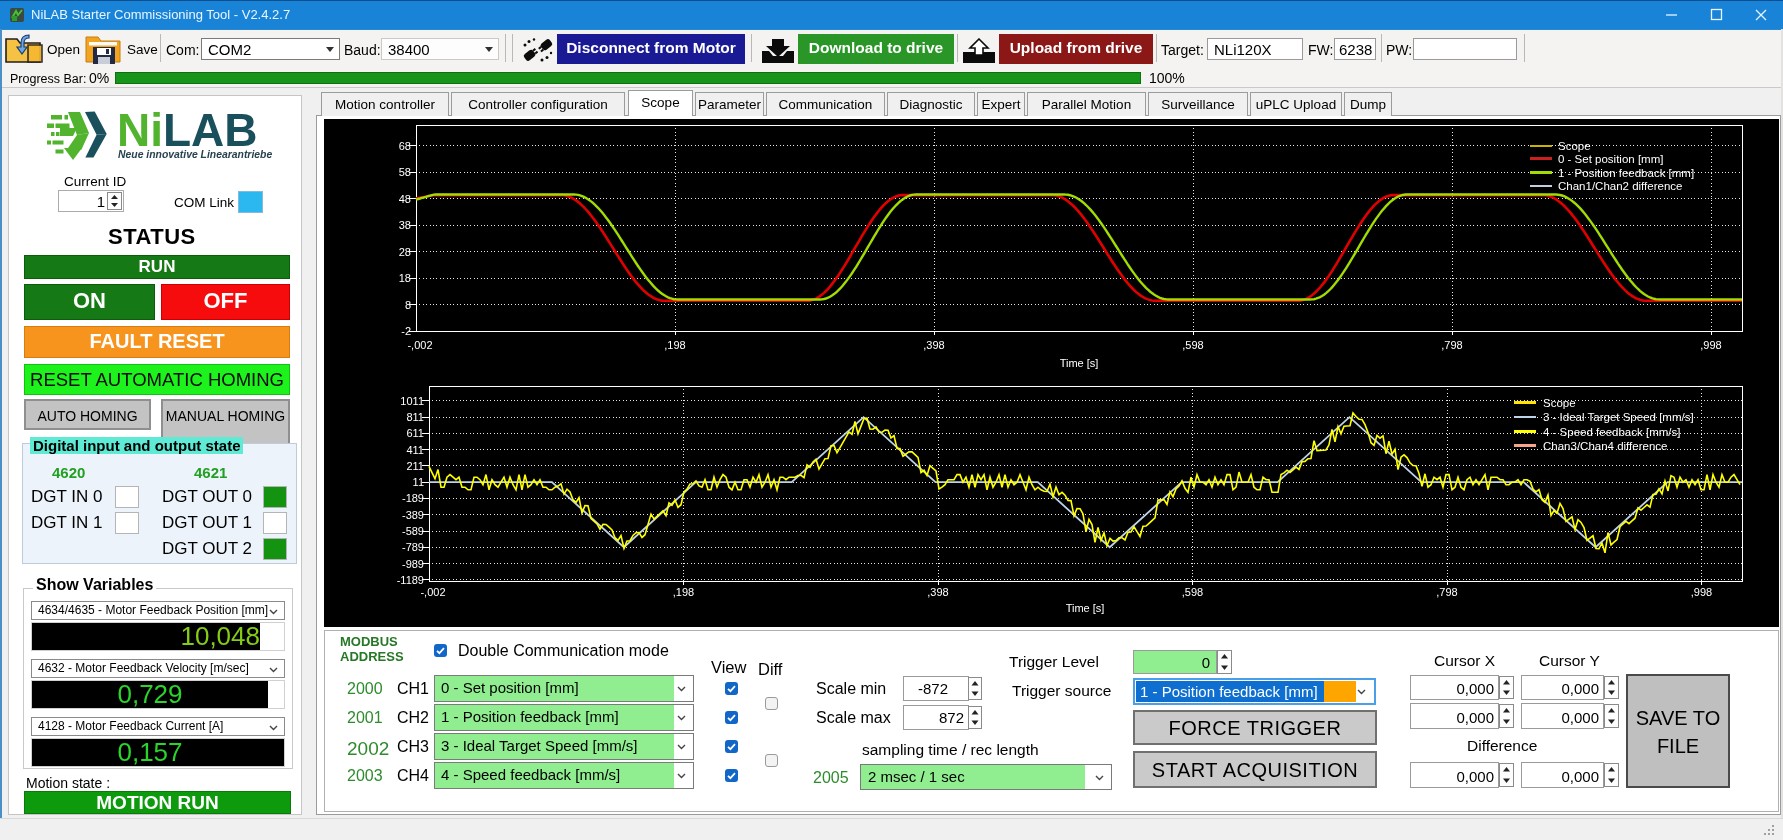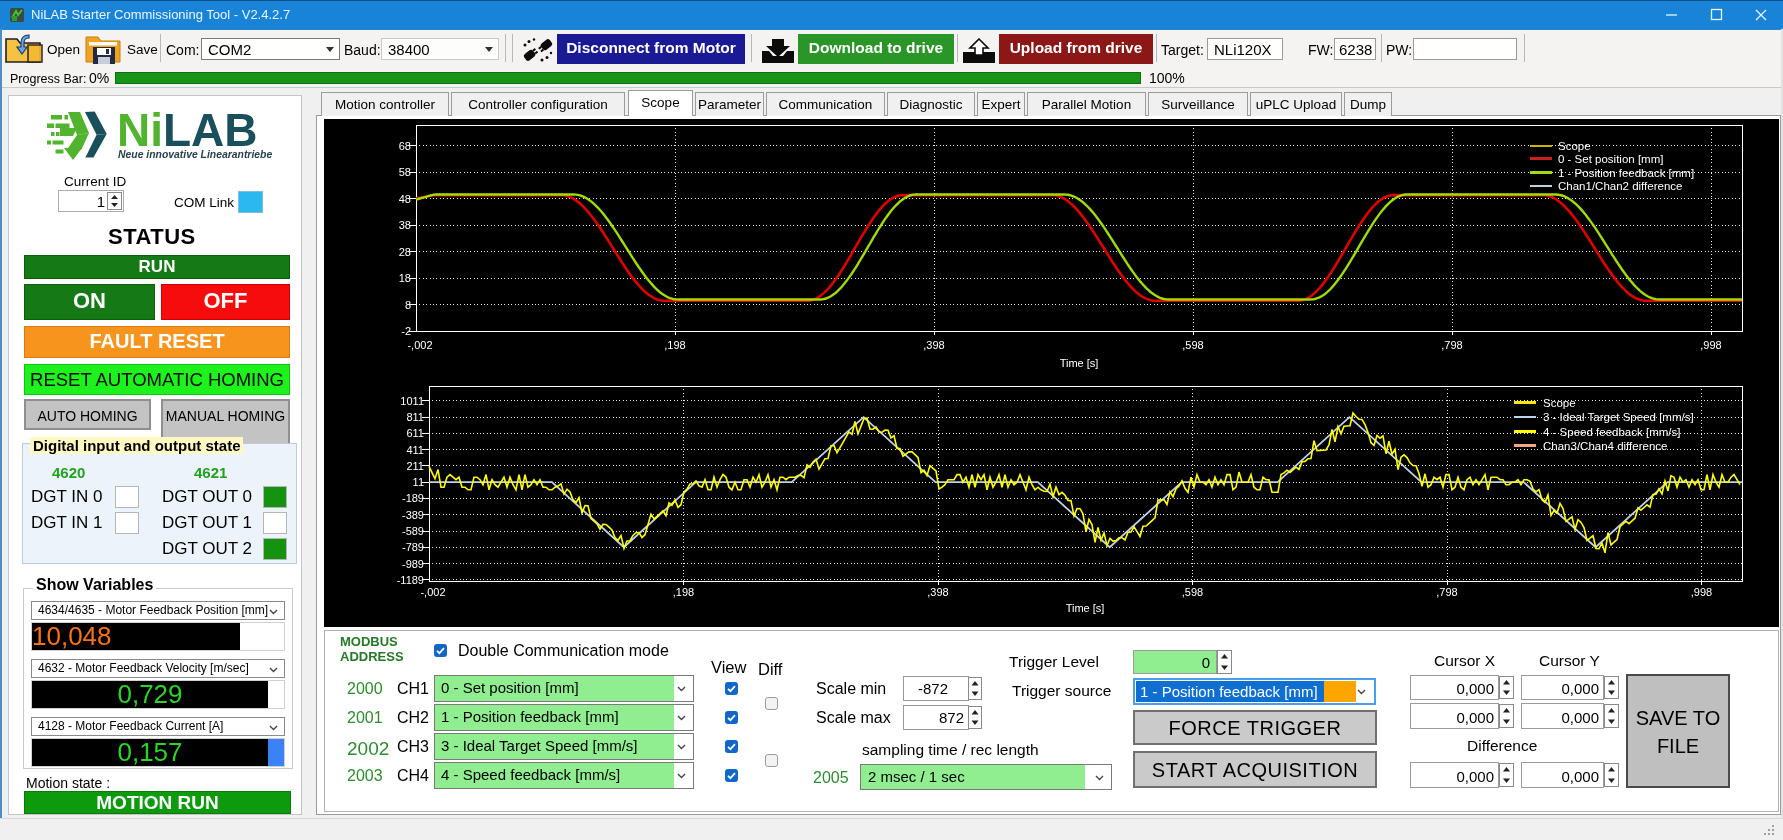--- a/index.html
+++ b/index.html
@@ -115,21 +115,21 @@
 </svg>
 <div class="tbtn" style="left:798px;width:156px;background:#2a9627;padding-top:5px">Download to drive</div>
 <div class="tsep" style="left:957px"></div>
 <svg class="abs" style="left:961px;top:38px" width="36" height="26" viewBox="0 0 36 26">
   <rect x="2" y="14" width="32" height="11" fill="#0b0b0b"></rect>
   <path d="M18,1 L27,10 L22,10 L22,17 L14,17 L14,10 L9,10 Z" fill="#fff" stroke="#0b0b0b" stroke-width="1.6"></path>
 </svg>
 <div class="tbtn" style="left:999px;width:154px;background:#8c1717;padding-top:5px">Upload from drive</div>
 <div class="tsep" style="left:1156px"></div>
 <div class="tlabel" style="left:1161px;top:42px;font-size:14px">Target:</div>
-<div class="combo" style="left:1207px;top:38px;width:76px;height:22px;border-color:#9a9a9a">
+<div class="combo" style="left:1207px;top:38px;width:96px;height:22px;border-color:#9a9a9a">
     <span class="tx">NLi120X</span>
   </div>
 <div class="tlabel" style="left:1308px;top:42px;font-size:14px">FW:</div>
 <div class="combo" style="left:1334px;top:38px;width:42px;height:22px;border-color:#9a9a9a">
     <span class="tx" style="left:4px">6238</span>
   </div>
 <div class="tsep" style="left:1381px"></div>
 <div class="tlabel" style="left:1386px;top:42px;font-size:14px">PW:</div>
 <div class="combo" style="left:1413px;top:38px;width:104px;height:22px;border-color:#9a9a9a"></div>
 <div class="tsep" style="left:1524px"></div>
@@ -179,21 +179,21 @@
 <div class="tlabel" style="left:108px;top:224px;font-size:22px;font-weight:bold;letter-spacing:0.5px">STATUS</div>
 <div class="lbtn" style="left:24px;top:255px;width:266px;height:24px;background:#157a15;color:#fff;font-size:17px;padding-top:1px;border:1px solid #0c5c0c">RUN</div>
 <div class="lbtn" style="left:24px;top:284px;width:131px;height:36px;background:#157a15;color:#fff;font-size:22px;padding-top:3px;border:1px solid #0c5c0c">ON</div>
 <div class="lbtn" style="left:161px;top:284px;width:129px;height:36px;background:#f60c0c;color:#fff;font-size:22px;padding-top:3px;border:1px solid #c00">OFF</div>
 <div class="lbtn" style="left:24px;top:326px;width:266px;height:32px;background:#f7941e;color:#fff;font-size:20px;padding-top:3px;border:1px solid #d97c10">FAULT RESET</div>
 <div class="lbtn" style="left:24px;top:364px;width:266px;height:31px;background:#1df21d;color:#0a0a0a;font-size:18.5px;font-weight:normal;padding-top:4px;border:1px solid #12c212">RESET AUTOMATIC HOMING</div>
 <div class="lbtn" style="left:24px;top:399px;width:127px;height:31px;background:#c3c3c3;color:#000;font-size:14px;font-weight:normal;padding-top:7px;border:2px solid #8f8f8f">AUTO HOMING</div>
 <div class="lbtn" style="left:161px;top:399px;width:129px;height:47px;background:#c3c3c3;color:#000;font-size:14px;font-weight:normal;padding-top:7px;border:2px solid #8f8f8f">MANUAL HOMING</div>
 
 <div class="abs" style="left:22px;top:443px;width:275px;height:121px;background:#ecf3fa;border:1px solid #bdccd8"></div>
-<div class="tlabel" style="left:30px;top:437px;font-size:15px;font-weight:bold;background:#fef9c3;padding:0 3px">Digital input and output state</div>
+<div class="tlabel" style="left:30px;top:437px;font-size:15px;font-weight:bold;background:#5eead4;padding:0 3px">Digital input and output state</div>
 <div class="tlabel" style="left:52px;top:464px;font-size:15px;font-weight:bold;color:#22a022">4620</div>
 <div class="tlabel" style="left:194px;top:464px;font-size:15px;font-weight:bold;color:#22a022">4621</div>
 <div class="tlabel" style="left:31px;top:487px;font-size:17px">DGT IN 0</div>
 <div class="abs" style="left:115px;top:486px;width:24px;height:22px;background:#fff;border:1px solid #b5b5b5"></div>
 <div class="tlabel" style="left:162px;top:487px;font-size:17px">DGT OUT 0</div>
 <div class="abs" style="left:263px;top:486px;width:24px;height:22px;background:#13930f;border:1px solid #b5b5b5"></div>
 <div class="tlabel" style="left:31px;top:513px;font-size:17px">DGT IN 1</div>
 <div class="abs" style="left:115px;top:512px;width:24px;height:22px;background:#fff;border:1px solid #b5b5b5"></div>
 <div class="tlabel" style="left:162px;top:513px;font-size:17px">DGT OUT 1</div>
 <div class="abs" style="left:263px;top:512px;width:24px;height:22px;background:#fff;border:1px solid #b5b5b5"></div>
@@ -202,38 +202,38 @@
 
 <div class="abs" style="left:23px;top:588px;width:270px;height:181px;background:#fff;border:1px solid #c9c9c9"></div>
 <div class="tlabel" style="left:33px;top:576px;font-size:16px;font-weight:bold;background:#fff;padding:0 3px">Show Variables</div>
 <div class="combo" style="left:31px;top:601px;width:254px;height:19px;border-color:#8a8a8a;font-size:12px">
     <span class="tx" style="top:1px">4634/4635 - Motor Feedback Position [mm]</span>
  <svg class="chev" style="right:6px;top:7px" viewBox="0 0 9 6">
       <path d="M1,1 L4.5,4.5 L8,1" stroke="#444" stroke-width="1.4" fill="none"></path>
     </svg>
   </div>
 <div class="abs" style="left:31px;top:622px;width:254px;height:29px;background:#fff;border:1px solid #d0d0d0">
-    <div class="abs" style="left:0;top:0;width:208px;height:27px;background:#000;color:#f97316;font-size:26px;text-align:left;line-height:27px">10,048</div>
+    <div class="abs" style="left:0;top:0;width:228px;height:27px;background:#000;color:#84cc16;font-size:26px;text-align:right;line-height:27px">10,048</div>
   </div>
 <div class="combo" style="left:31px;top:659px;width:254px;height:19px;border-color:#8a8a8a;font-size:12px">
     <span class="tx" style="top:1px">4632 - Motor Feedback Velocity [m/sec]</span>
  <svg class="chev" style="right:6px;top:7px" viewBox="0 0 9 6">
       <path d="M1,1 L4.5,4.5 L8,1" stroke="#444" stroke-width="1.4" fill="none"></path>
     </svg>
   </div>
 <div class="abs" style="left:31px;top:680px;width:254px;height:29px;background:#fff;border:1px solid #d0d0d0">
     <div class="abs" style="left:0;top:0;width:236px;height:27px;background:#000;color:#2ad42a;font-size:26px;text-align:center;line-height:27px">0,729</div>
   </div>
 <div class="combo" style="left:31px;top:717px;width:254px;height:19px;border-color:#8a8a8a;font-size:12px">
     <span class="tx" style="top:1px">4128 - Motor Feedback Current [A]</span>
  <svg class="chev" style="right:6px;top:7px" viewBox="0 0 9 6">
       <path d="M1,1 L4.5,4.5 L8,1" stroke="#444" stroke-width="1.4" fill="none"></path>
     </svg>
   </div>
-<div class="abs" style="left:31px;top:738px;width:254px;height:29px;background:#3b82f6;border:1px solid #d0d0d0">
+<div class="abs" style="left:31px;top:738px;width:254px;height:29px;background:#000000;border:1px solid #d0d0d0">
     <div class="abs" style="left:0;top:0;width:236px;height:27px;background:#000;color:#2ad42a;font-size:26px;text-align:center;line-height:27px">0,157</div>
   </div>
 <div class="tlabel" style="left:26px;top:775px;font-size:14px">Motion state :</div>
 <div class="lbtn" style="left:24px;top:791px;width:267px;height:23px;background:#0d9b0d;color:#fff;font-size:19px;padding-top:0px;border:1px solid #0a7a0a">MOTION RUN</div>
 
 <div class="abs" id="tabpage"></div>
 <div class="tab" style="left:321px;width:128px">Motion controller</div>
 <div class="tab" style="left:451px;width:174px">Controller configuration</div>
 <div class="tab active" style="left:628px;width:65px">Scope</div>
 <div class="tab" style="left:695px;width:69px">Parameter</div>

